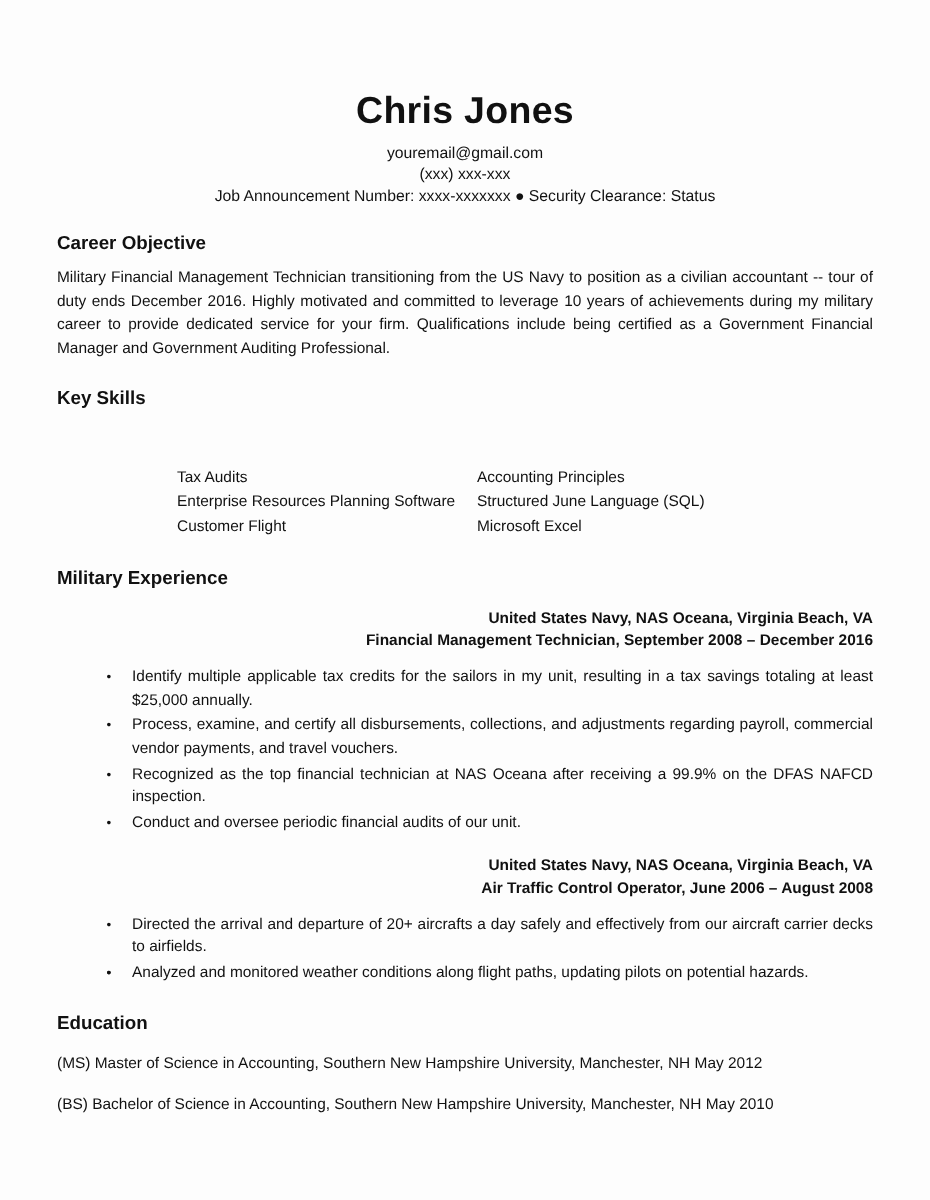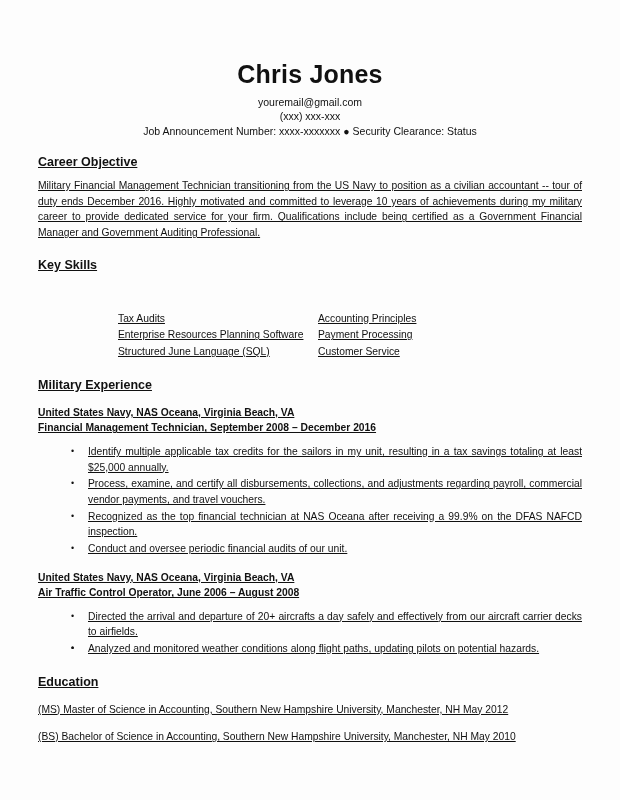--- a/index.html
+++ b/index.html
@@ -38,21 +38,20 @@
   }
   .contact-line {
     font-size: 10.5px;
     line-height: 1.38;
     margin: 0;
   }
 
   
   .section {
     margin-top: 0;
-    text-decoration: underline;
   }
   .section-heading {
     font-size: 12.5px;
     font-weight: bold;
     margin: 0;
     padding: 0;
     line-height: 1.2;
   }
 
   .spacer-lg { height: 17px; }
@@ -86,20 +85,21 @@
     line-height: 1.62;
     white-space: nowrap;
   }
 
   
   .job-line {
     font-size: 10.3px;
     font-weight: bold;
     line-height: 1.52;
     margin: 0;
+    text-align: right;
   }
 
   
   .bullets {
     list-style: none;
     margin: 0;
     padding: 0;
   }
   .bullet-item {
     position: relative;
@@ -142,23 +142,23 @@
 
   <div class="spacer-lg"></div>
 
   <div class="section">
     <div class="section-heading">Key Skills</div>
     <div class="spacer-xs"></div>
     <div class="skills-grid">
       <div class="skill-cell">Tax Audits</div>
       <div class="skill-cell">Accounting Principles</div>
       <div class="skill-cell">Enterprise Resources Planning Software</div>
-      <div class="skill-cell">Payment Processing</div>
       <div class="skill-cell">Structured June Language (SQL)</div>
-      <div class="skill-cell">Customer Service</div>
+      <div class="skill-cell">Customer Flight</div>
+      <div class="skill-cell">Microsoft Excel</div>
     </div>
   </div>
 
   <div class="spacer-lg"></div>
 
   <div class="section">
     <div class="section-heading">Military Experience</div>
     <div class="spacer-md"></div>
 
     <div>

